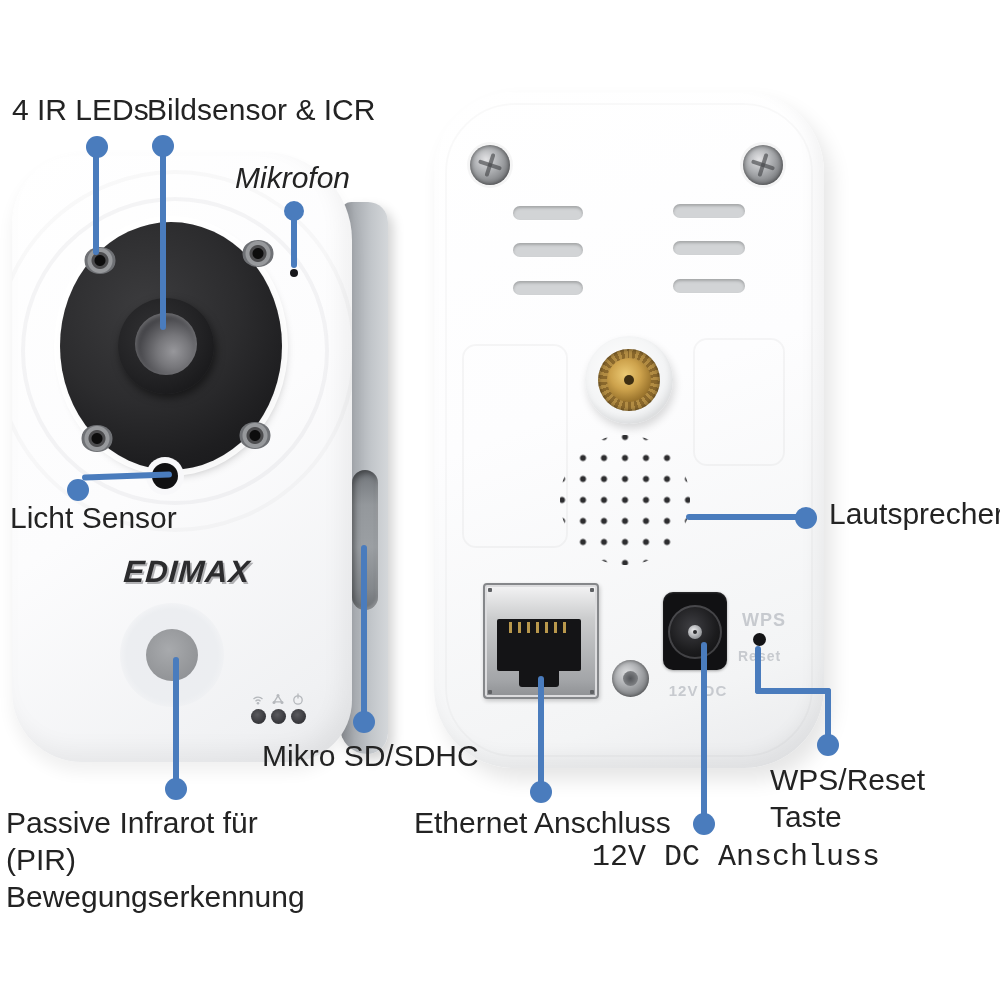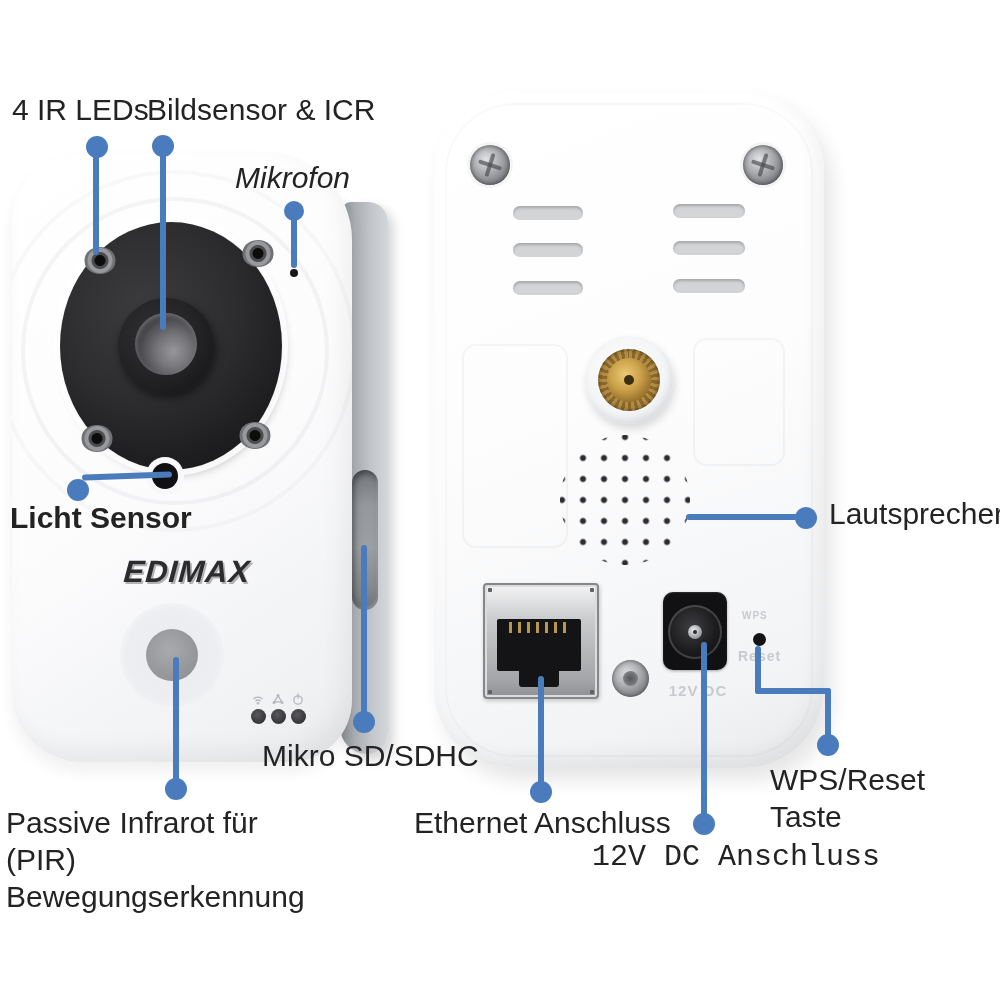--- a/index.html
+++ b/index.html
@@ -221,21 +221,21 @@
 
     <div class="torx"></div>
 
     <div class="dc-bezel">
       <div class="dc-ring">
         <div class="dc-pin"></div>
       </div>
     </div>
 
     <div class="marking" style="left:214px;top:590px;width:100px;text-align:center;font-size:15px;">12V DC</div>
-    <div class="marking" style="left:308px;top:518px;font-size:10px;">WPS</div>
+    <div class="marking" style="left:308px;top:518px;font-size:18px;">WPS</div>
     <div class="wps-hole"></div>
     <div class="marking" style="left:304px;top:556px;font-size:14px;">Reset</div>
   </div>
 
   <div class="cline" style="left:93px;top:152px;width:6px;height:103px;"></div>
   <div class="cdot" style="left:86px;top:136px;"></div>
 
   <div class="cline" style="left:160px;top:150px;width:6px;height:180px;"></div>
   <div class="cdot" style="left:152px;top:135px;"></div>
 
@@ -261,21 +261,21 @@
   <div class="cdot" style="left:693px;top:813px;"></div>
 
   <div class="cline" style="left:755px;top:646px;width:6px;height:48px;"></div>
   <div class="cline" style="left:755px;top:688px;width:76px;height:6px;"></div>
   <div class="cline" style="left:825px;top:688px;width:6px;height:58px;"></div>
   <div class="cdot" style="left:817px;top:734px;"></div>
 
   <div class="lbl" style="left:12px;top:93px;">4 IR LEDs</div>
   <div class="lbl" style="left:147px;top:93px;">Bildsensor &amp; ICR</div>
   <div class="lbl" style="left:235px;top:161px;font-style:italic;">Mikrofon</div>
-  <div class="lbl" style="left:10px;top:501px;font-weight:bold;">Licht Sensor</div>
+  <div class="lbl" style="left:10px;top:501px;">Licht Sensor</div>
   <div class="lbl" style="left:829px;top:497px;">Lautsprecher</div>
 
   <div class="lbl" style="left:262px;top:737px;line-height:37px;">
     <div>Mikro SD/SDHC</div>
   </div>
 
   <div class="lbl" style="left:406px;top:806px;margin-left:8px;">Ethernet Anschluss</div>
   <div class="lbl" style="left:592px;top:840px;font-family:Liberation Mono, monospace;">12V DC Anschluss</div>
 
   <div class="lbl" style="left:770px;top:761px;line-height:37px;">

